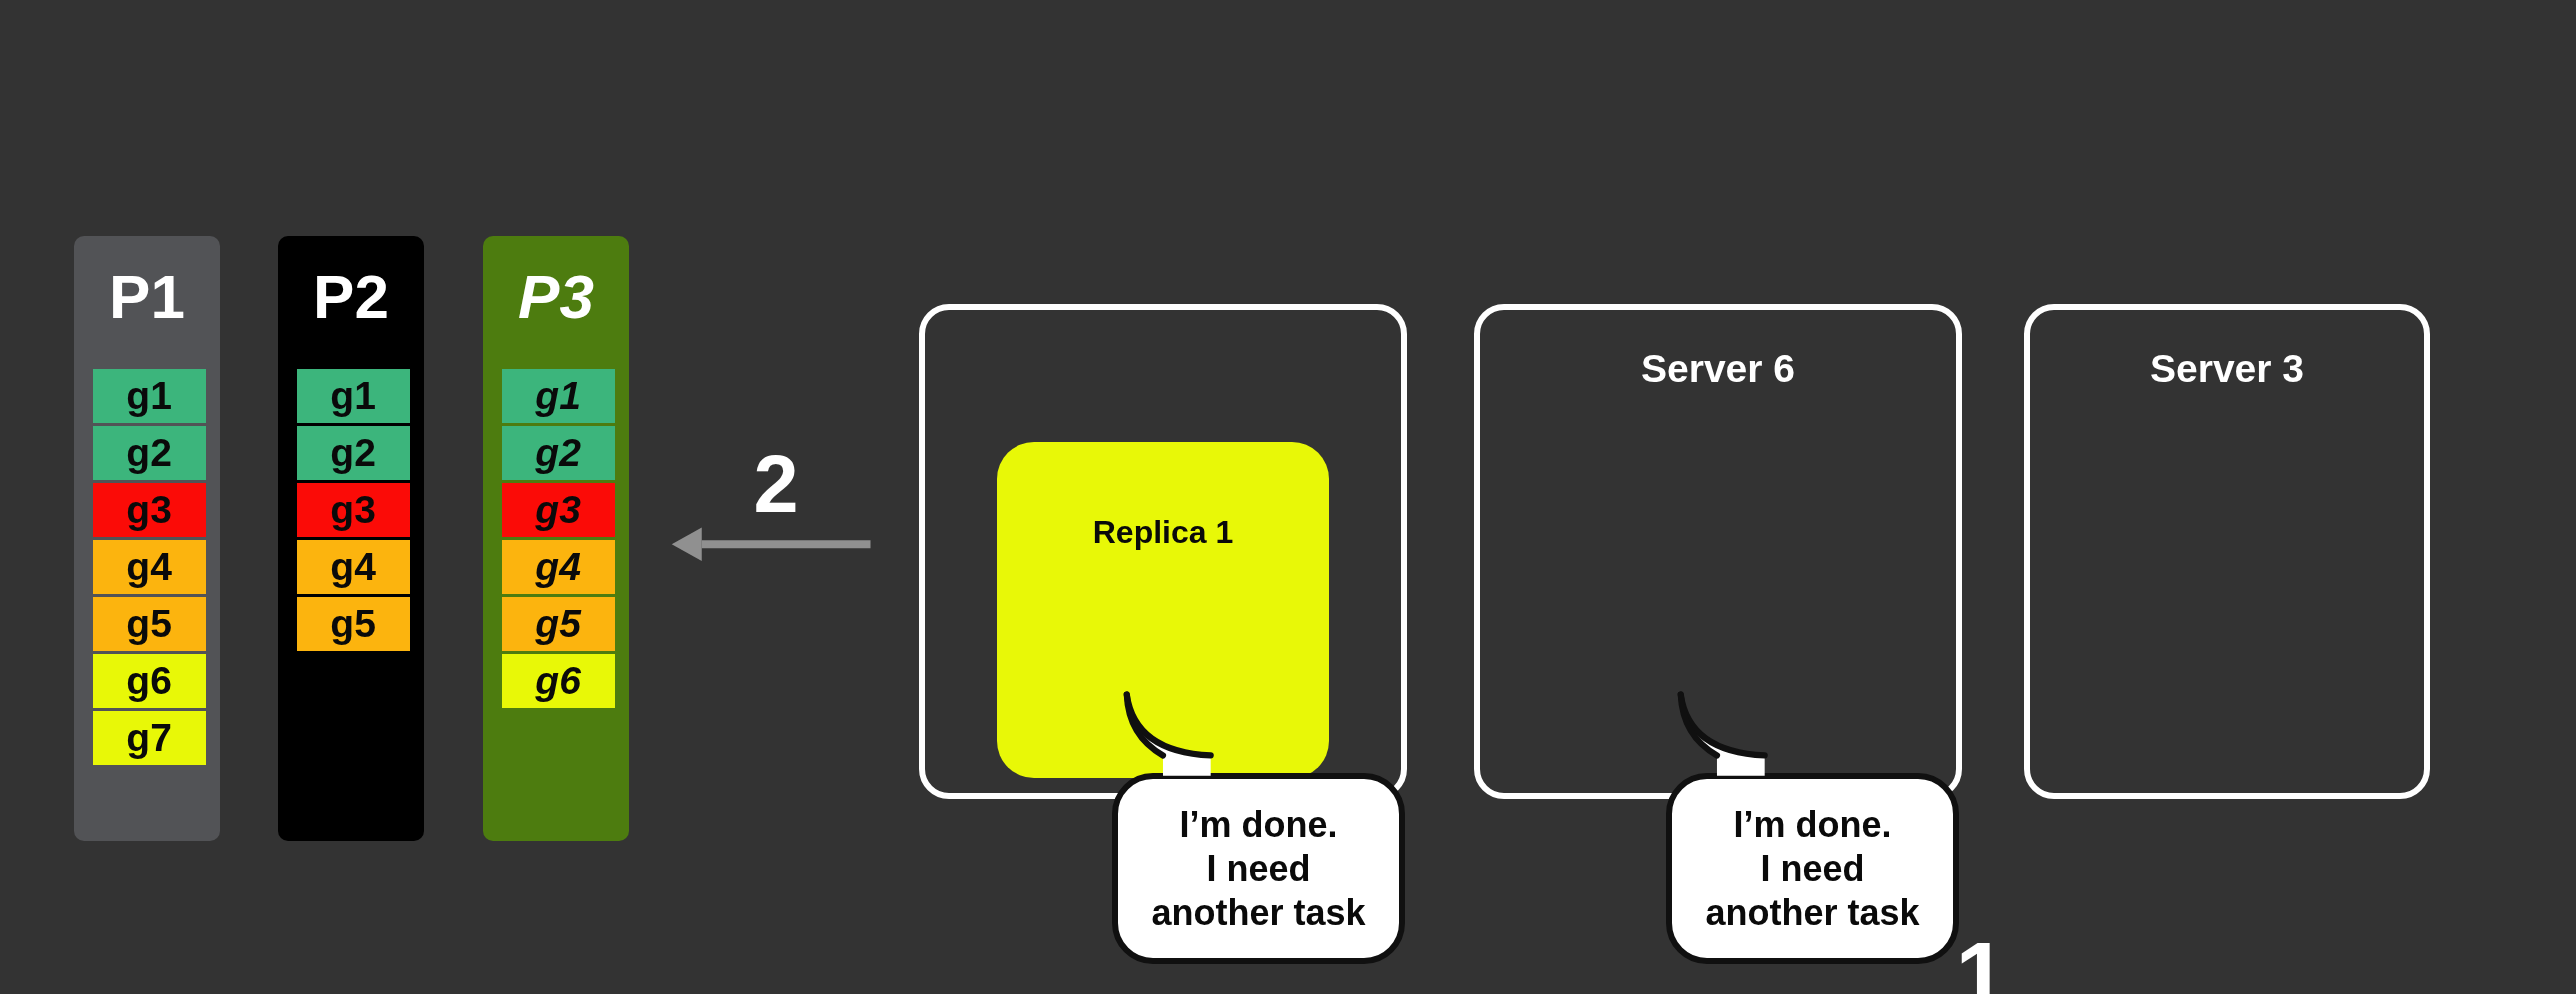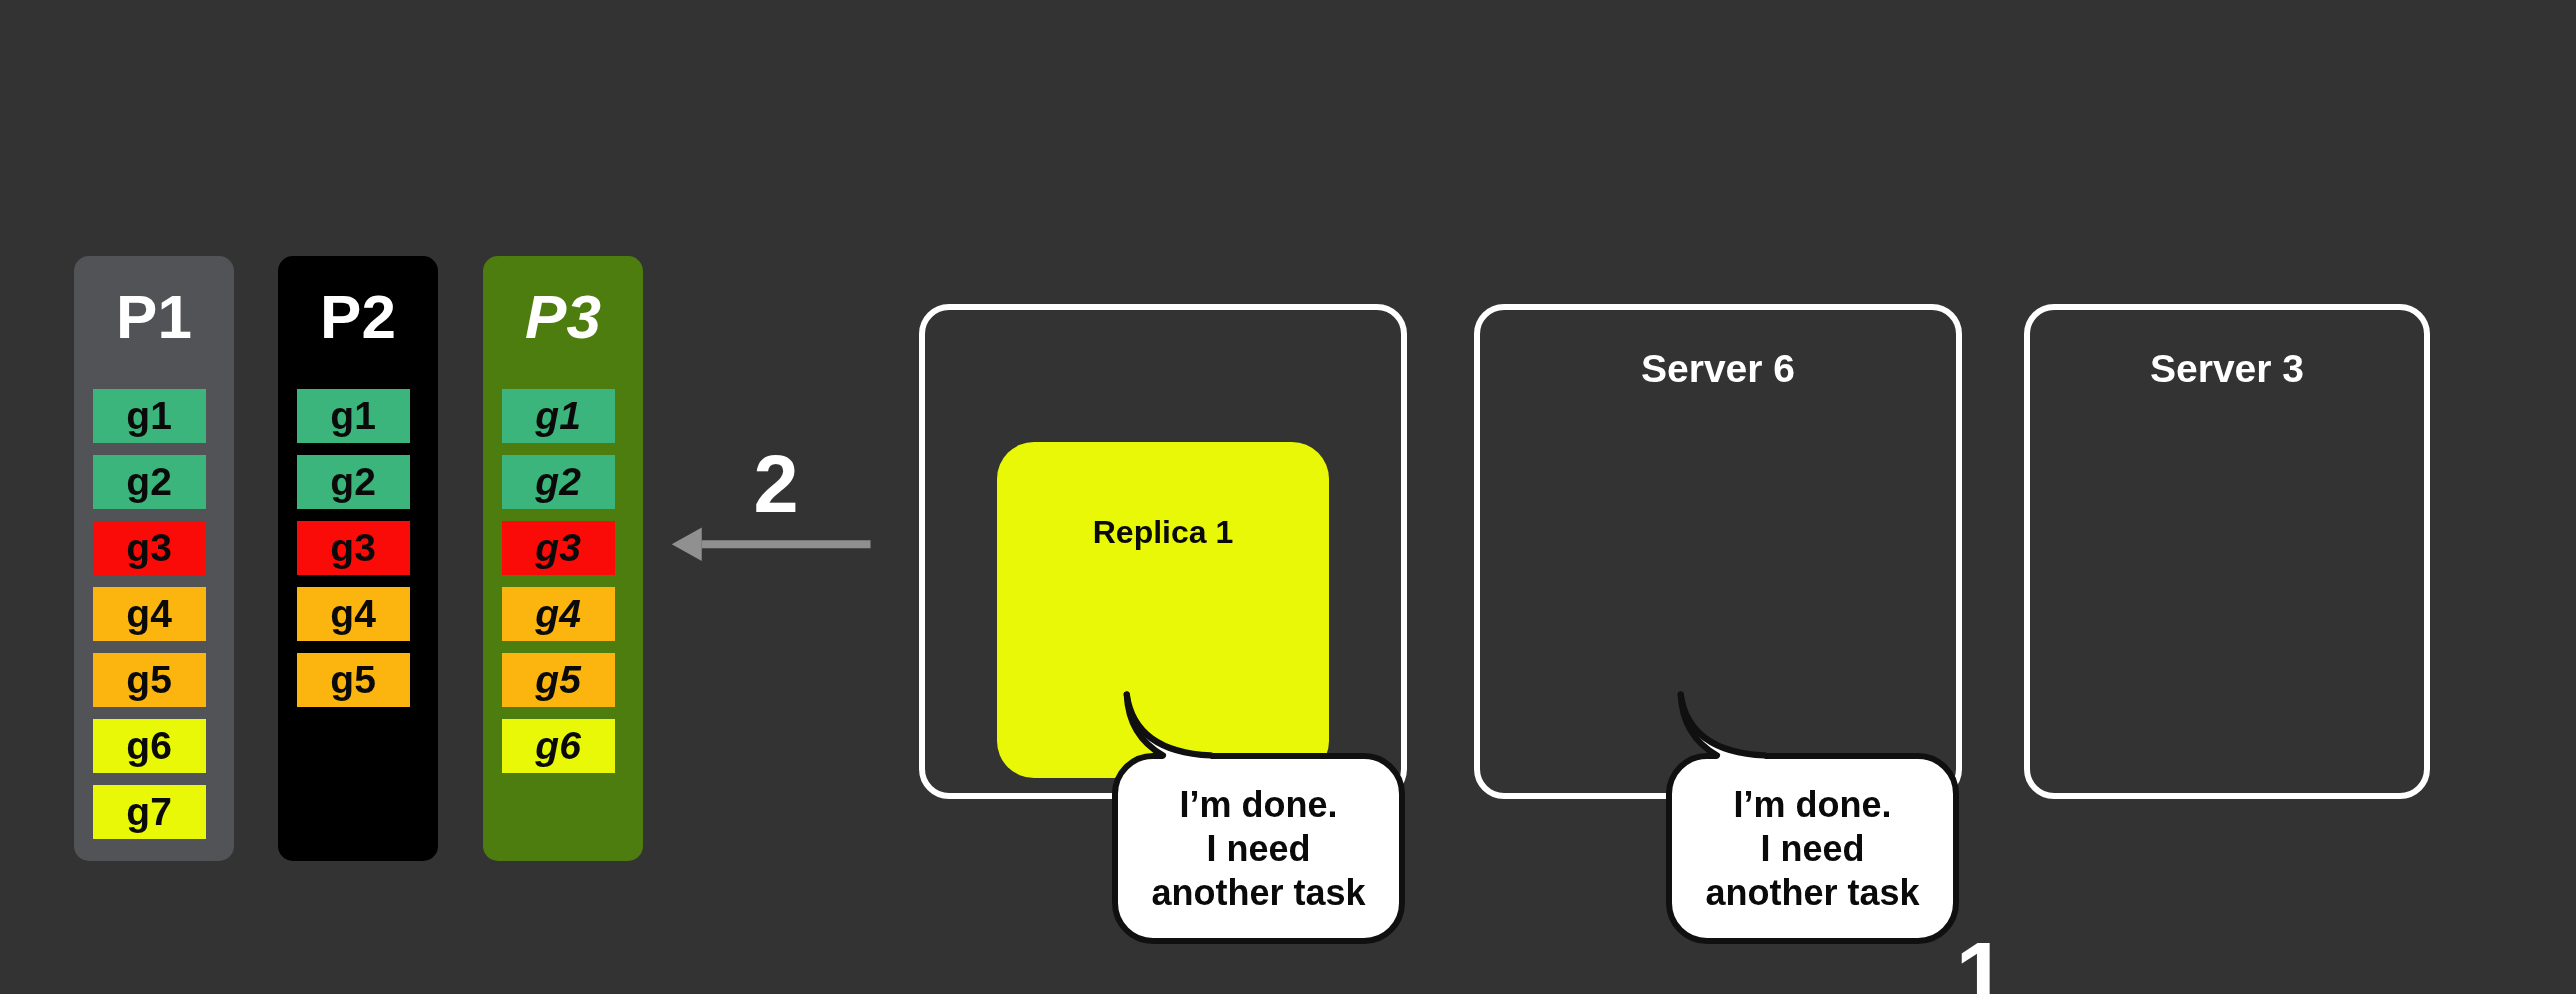--- a/index.html
+++ b/index.html
@@ -9,42 +9,42 @@
     overflow: hidden;
     font-family: "Liberation Sans", sans-serif;
     font-weight: bold;
     background: #333333;
   }
   .canvas { position: absolute; inset: 0; }
 
   
   .partition {
     position: absolute;
-    top: 256px;
-    width: 160px;
+    top: 236px;
+    width: 146px;
     height: 605px;
-    border-radius: 15px;
+    border-radius: 10px;
   }
   #partition-p1 { left: 74px; }
   #partition-p2 { left: 278px; }
   #partition-p3 { left: 483px; }
   .partition-title {
     margin-top: 25px;
     text-align: center;
     font-size: 62px;
     color: #ffffff;
   }
   .cells {
     position: absolute;
     top: 133px;
     left: 18.6px;
     width: 113px;
     display: flex;
     flex-direction: column;
-    gap: 12px;
+    gap: 3px;
   }
   .cell {
     height: 54px;
     display: flex;
     align-items: center;
     justify-content: center;
     font-size: 39px;
     color: #0a0a0a;
   }
 
@@ -77,21 +77,21 @@
   .replica-title {
     padding-top: 72px;
     text-align: center;
     font-size: 32px;
     color: #0a0a0a;
   }
 
   
   .bubble {
     position: absolute;
-    top: 753px;
+    top: 773px;
     width: 293px;
     height: 191px;
     background: #ffffff;
     border: 6.2px solid #101010;
     border-radius: 41px;
     z-index: 5;
     display: flex;
     flex-direction: column;
     align-items: center;
     justify-content: center;

